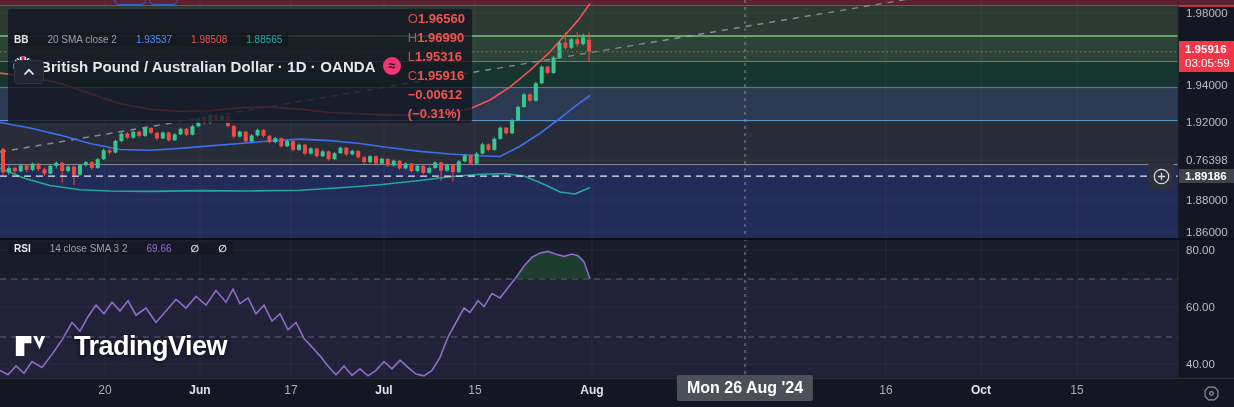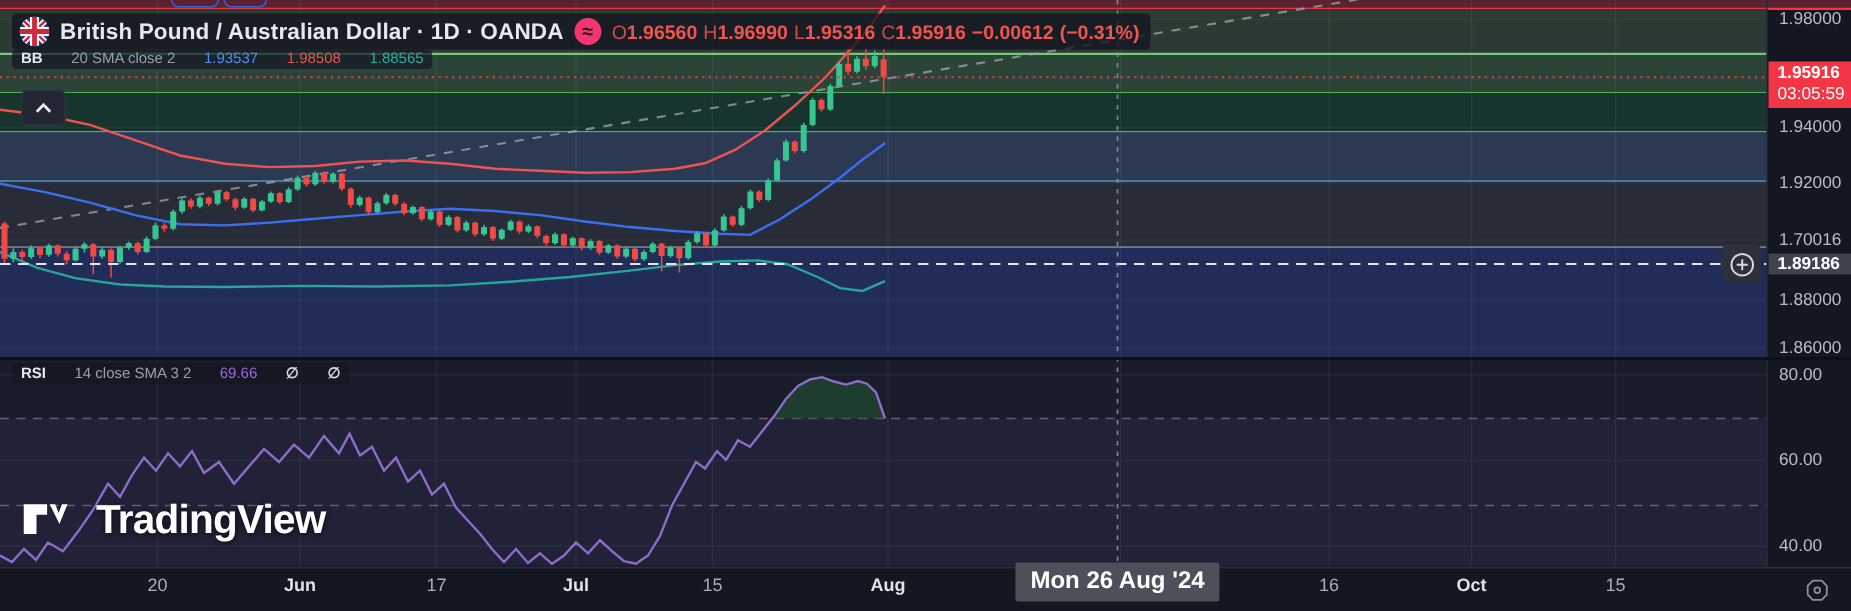--- a/index.html
+++ b/index.html
@@ -3,21 +3,21 @@
 <meta charset="utf-8">
 <style>
   html,body{margin:0;padding:0;background:#141722;width:1234px;height:407px;overflow:hidden;
     font-family:"Liberation Sans",sans-serif;-webkit-font-smoothing:antialiased;}
   .app{position:relative;width:1234px;height:331px;background:#141722;}
   svg.chart{position:absolute;left:0;top:0;}
   .overlay{position:absolute;z-index:5;}
   .legend-row{display:flex;align-items:center;gap:7px;background:rgba(19,22,33,.78);
     padding:2px 7px 2px 5px;border-radius:3px;width:max-content;}
   .sym-title{color:#e6e8ee;font-size:15px;font-weight:bold;letter-spacing:.1px;}
-  .ohlc{color:#f0544f;font-size:13px;font-weight:bold;display:flex;gap:4px;}
+  .ohlc{color:#f0544f;font-size:13px;font-weight:bold;display:flex;gap:4px;flex-direction:column;}
   .ohlc .lbl{opacity:.85;font-weight:normal;}
   .ind-row{display:flex;align-items:center;gap:19px;background:rgba(19,22,33,.72);
     padding:1px 6px;border-radius:3px;width:max-content;font-size:10px;}
   .ind-name{color:#e6e8ee;font-weight:bold;}
   .ind-params{color:#9aa0ab;}
   .flag{width:20px;height:20px;border-radius:50%;overflow:hidden;flex:0 0 auto;}
   .approx-badge{width:18px;height:18px;border-radius:50%;background:#f23674;color:#27121c;
     font-weight:bold;font-size:13px;line-height:17px;text-align:center;flex:0 0 auto;}
   .collapse-btn{position:absolute;left:14px;top:60px;width:28px;height:22px;background:#202633;
     border:1px solid #2d3343;border-radius:4px;z-index:5;display:flex;align-items:center;justify-content:center;}
@@ -27,21 +27,21 @@
   .price-badge .p{font-weight:bold;}
   .alert-badge{position:absolute;left:1179px;width:55px;background:#3f434e;color:#fff;z-index:6;
     padding:1px 0 1px 6px;font-size:11.5px;font-weight:bold;}
   .time-label{position:absolute;top:383px;transform:translateX(-50%);color:#a9aeb9;font-size:12px;z-index:3;}
   .time-label.emph{color:#dfe2e8;font-weight:bold;}
   .time-badge{position:absolute;top:375px;transform:translateX(-50%);background:#4c5059;color:#fff;
     font-weight:bold;font-size:16px;padding:4px 10px;border-radius:2px;z-index:6;white-space:nowrap;}
   .plus-btn{position:absolute;left:1148px;top:163px;width:26px;height:26px;background:#2b303c;
     border-radius:4px;z-index:6;display:flex;align-items:center;justify-content:center;
     color:#d6d9e0;font-size:17px;line-height:1;}
-  .tv-logo{position:absolute;left:13px;top:329px;display:flex;align-items:center;gap:17px;z-index:4;
+  .tv-logo{position:absolute;left:13px;top:329px;display:flex;align-items:center;gap:27px;z-index:4;
     text-shadow:0 1px 4px rgba(0,0,0,.65);}
   .tv-logo .txt{color:#fff;font-size:27px;font-weight:bold;letter-spacing:-.5px;}
   .corner-btn{position:absolute;left:1200px;top:384px;width:22px;height:18px;z-index:6;
     display:flex;align-items:center;justify-content:center;}
   .clip-btn{position:absolute;top:-6px;height:9px;border:1.5px solid #2f63d8;border-radius:5px;z-index:2;}
   .sep-h{position:absolute;left:0;width:1234px;z-index:2;}
 </style>
 </head>
 <body>
 
@@ -555,21 +555,21 @@
         <path d="M14.2 5 h2.6 l1.6 4.2 L20 5 h2.6 l-3.8 9.3 z"></path>
       </g>
     </svg>
     <span class="txt">TradingView</span>
   </div>
 
   <div id="price-axis">
       <div class="axis-label" style="top: 13px;">1.98000</div>
       <div class="axis-label" style="top: 85px;">1.94000</div>
       <div class="axis-label" style="top: 122px;">1.92000</div>
-      <div class="axis-label" style="top: 160px;">1.70016</div>
+      <div class="axis-label" style="top: 160px;">0.76398</div>
       <div class="axis-label" style="top: 200px;">1.88000</div>
       <div class="axis-label" style="top: 232px;">1.86000</div>
       <div class="axis-label" style="top: 250px;">80.00</div>
       <div class="axis-label" style="top: 307px;">60.00</div>
       <div class="axis-label" style="top: 364px;">40.00</div>
     </div>
 
   <div class="price-badge" id="last-price-badge" style="top: 41px;">
     <div class="p">1.95916</div>
     <div>03:05:59</div>

